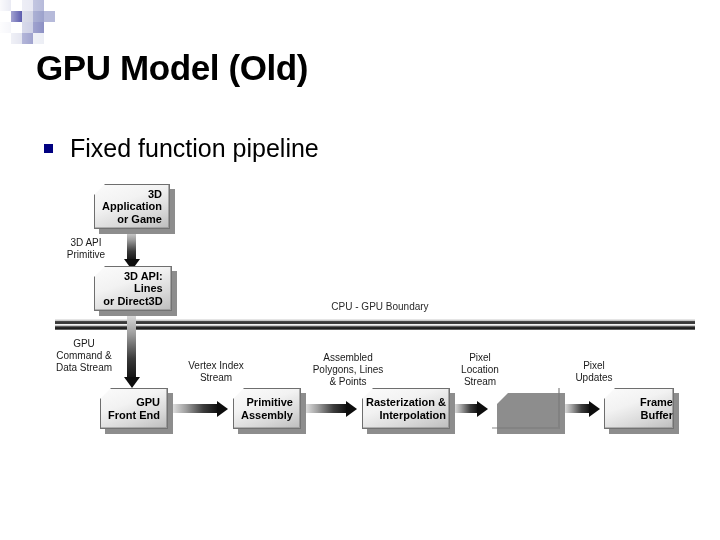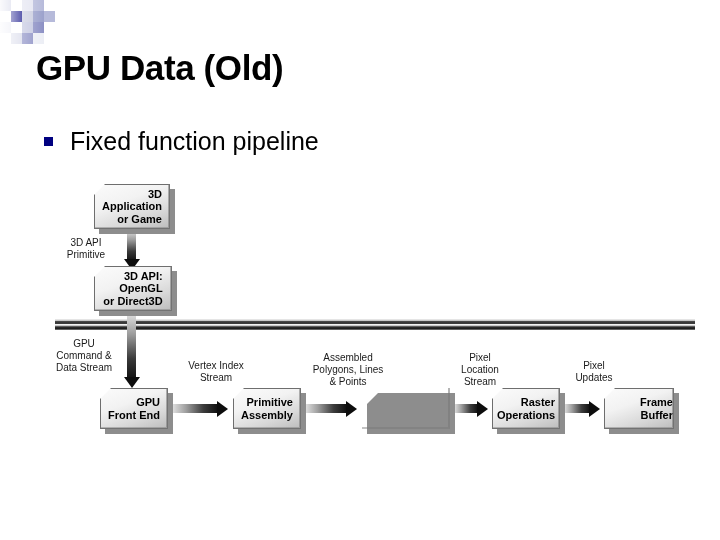--- a/index.html
+++ b/index.html
@@ -63,20 +63,21 @@
     background: #000080;
     margin-right: 17px;
     flex: 0 0 auto;
     position: relative;
     top: -4px;
   }
   #bullet-text {
     font-size: 25px;
     color: #000000;
     line-height: 1.1;
+    margin-top: 7px;
   }
 
   
   #diagram {
     position: absolute;
     left: 0;
     top: 175px;
     width: 720px;
     height: 280px;
   }
@@ -191,29 +192,30 @@
       <div class="sq" style="left: 0px; top: 22px; width: 11px; height: 11px; background: rgb(228, 229, 241);"></div>
       <div class="sq" style="left: 22px; top: 22px; width: 11px; height: 11px; background: rgb(195, 198, 224);"></div>
       <div class="sq" style="left: 33px; top: 22px; width: 11px; height: 11px; background: rgb(139, 143, 196);"></div>
       <div class="sq" style="left: 11px; top: 33px; width: 11px; height: 11px; background: rgb(213, 215, 232);"></div>
       <div class="sq" style="left: 22px; top: 33px; width: 11px; height: 11px; background: rgb(139, 143, 196);"></div>
       <div class="sq" style="left: 33px; top: 33px; width: 11px; height: 11px; background: rgb(236, 238, 245);"></div>
     </div>
   <div id="corner-fade"></div>
 </div>
 
-<div id="slide-title">GPU Data (Old)</div>
+<div id="slide-title">GPU Model (Old)</div>
 
 <div id="bullet-row">
   <span id="bullet-marker"></span>
   <span id="bullet-text">Fixed function pipeline</span>
 </div>
 
 <div id="diagram">
 
+  <div id="boundary-label">CPU - GPU Boundary</div>
   <div id="boundary-bar"></div>
 
   <div class="varrow" style="left:127px; top:54px; height:32px;"></div>
   <div class="varrow-head" style="left:123.5px; top:84px;"></div>
 
   <div class="varrow" style="left:127px; top:136px; height:68px;"></div>
   <div class="varrow-head" style="left:123.5px; top:202px;"></div>
 
   <div class="harrow" style="left:172px; top:229px; width:46px;"></div>
   <div class="harrow-head" style="left:217px; top:225.5px;"></div>
@@ -231,44 +233,44 @@
       <div class="node-wrap" style="left: 94px; top: 9px; width: 81px; height: 50px;">
         <div class="node-shadow" style="left: 5px; top: 5px; width: 76px; height: 45px;"></div>
         <div class="node" style="left: 0px; top: 0px; width: 76px; height: 45px; font-size: 11px; white-space: pre-line;">3D
 Application
 or Game</div>
         <div class="node-inner-edge" style="left: 0px; top: 0px; width: 76px; height: 45px;"></div>
       </div>
       <div class="node-wrap" style="left: 94px; top: 91px; width: 83px; height: 50px;">
         <div class="node-shadow" style="left: 5px; top: 5px; width: 78px; height: 45px;"></div>
         <div class="node" style="left: 0px; top: 0px; width: 78px; height: 45px; font-size: 11px; white-space: pre-line;">3D API:
-OpenGL
+Lines
 or Direct3D</div>
         <div class="node-inner-edge" style="left: 0px; top: 0px; width: 78px; height: 45px;"></div>
       </div>
       <div class="node-wrap" style="left: 100px; top: 213px; width: 73px; height: 46px;">
         <div class="node-shadow" style="left: 5px; top: 5px; width: 68px; height: 41px;"></div>
         <div class="node" style="left: 0px; top: 0px; width: 68px; height: 41px; font-size: 11px; white-space: pre-line;">GPU
 Front End</div>
         <div class="node-inner-edge" style="left: 0px; top: 0px; width: 68px; height: 41px;"></div>
       </div>
       <div class="node-wrap" style="left: 233px; top: 213px; width: 73px; height: 33px;">
         <div class="node-shadow" style="left: 5px; top: 5px; width: 68px; height: 41px;"></div>
         <div class="node" style="left: 0px; top: 0px; width: 68px; height: 41px; font-size: 11px; white-space: pre-line;">Primitive
 Assembly</div>
         <div class="node-inner-edge" style="left: 0px; top: 0px; width: 68px; height: 41px;"></div>
       </div>
       <div class="node-wrap" style="left: 362px; top: 213px; width: 93px; height: 46px;">
         <div class="node-shadow" style="left: 5px; top: 5px; width: 88px; height: 41px;"></div>
+        <div class="node" style="left: 0px; top: 0px; width: 88px; height: 41px; font-size: 11px; white-space: pre-line;">Rasterization &amp;
+Interpolation</div>
         <div class="node-inner-edge" style="left: 0px; top: 0px; width: 88px; height: 41px;"></div>
       </div>
       <div class="node-wrap" style="left: 492px; top: 213px; width: 73px; height: 46px;">
         <div class="node-shadow" style="left: 5px; top: 5px; width: 68px; height: 41px;"></div>
-        <div class="node" style="left: 0px; top: 0px; width: 68px; height: 41px; font-size: 11px; white-space: pre-line;">Raster
-Operations</div>
         <div class="node-inner-edge" style="left: 0px; top: 0px; width: 68px; height: 41px;"></div>
       </div>
       <div class="node-wrap" style="left: 604px; top: 213px; width: 56px; height: 46px;">
         <div class="node-shadow" style="left: 5px; top: 5px; width: 70px; height: 41px;"></div>
         <div class="node" style="left: 0px; top: 0px; width: 70px; height: 41px; font-size: 11px; white-space: pre-line;">Frame Buffer</div>
         <div class="node-inner-edge" style="left: 0px; top: 0px; width: 70px; height: 41px;"></div>
       </div>
     </div>
   <div id="label-layer">
       <div class="label" style="left: 38px; top: 62px; width: 96px;">3D API

